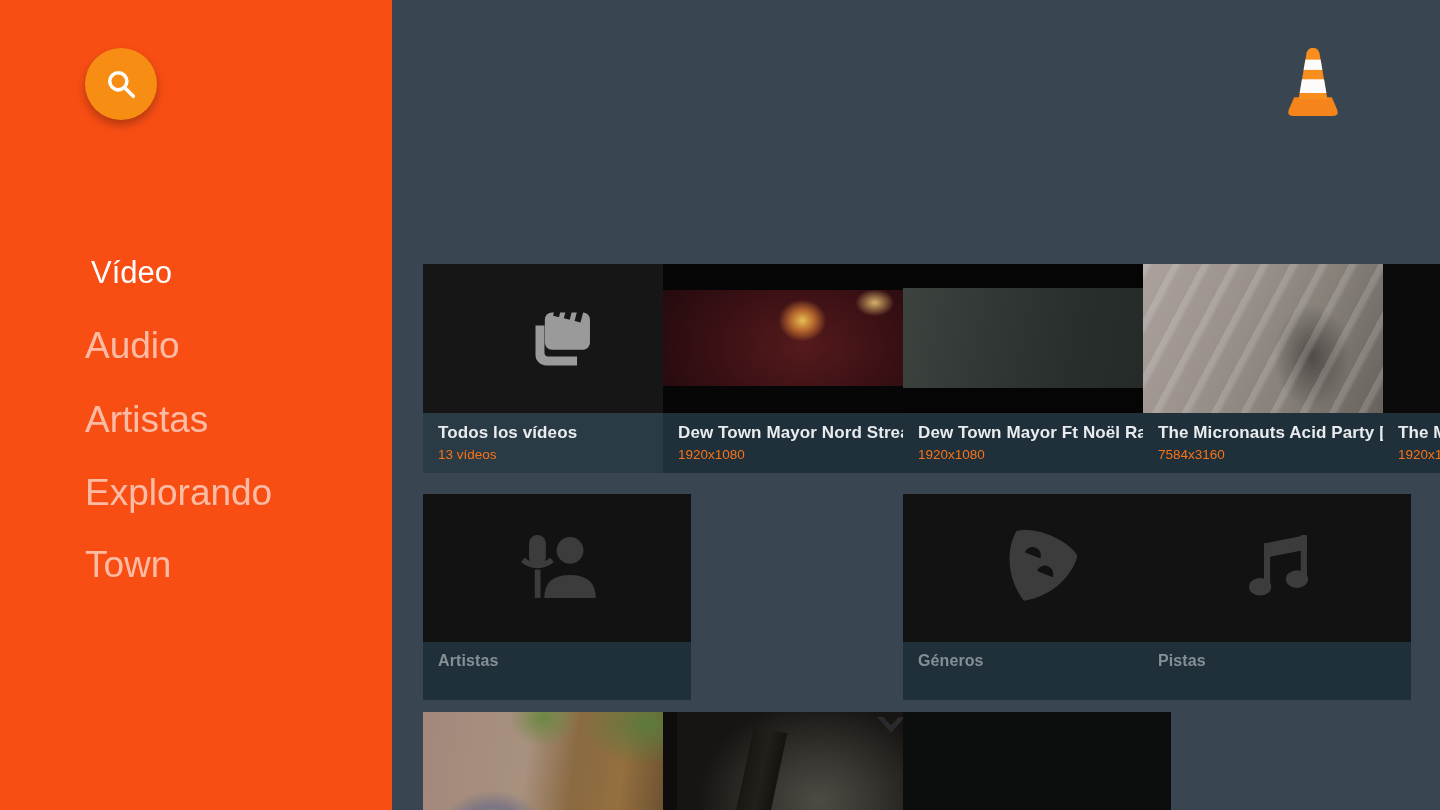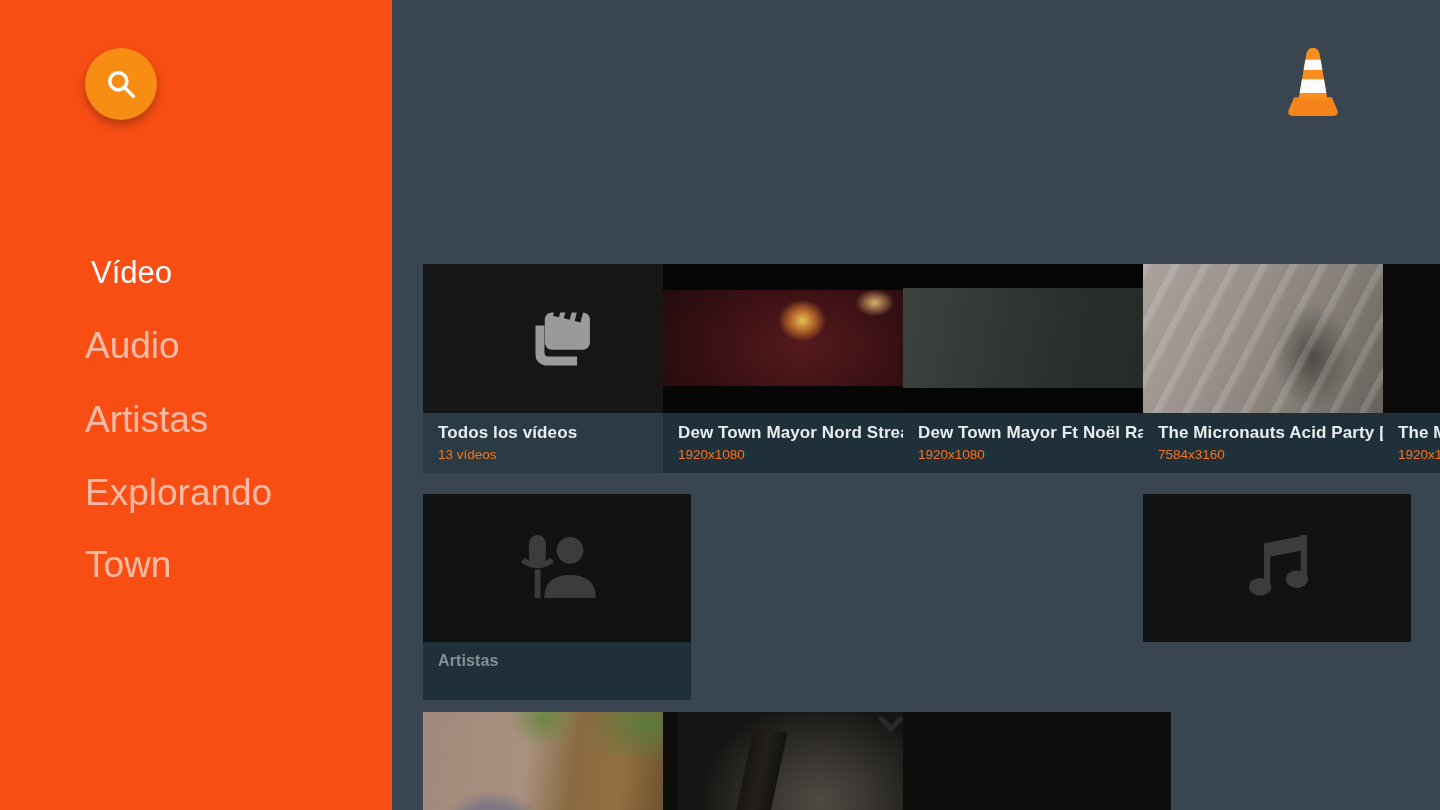--- a/index.html
+++ b/index.html
@@ -194,31 +194,48 @@
         <circle cx="15.4" cy="7.4" r="3.5"></circle>
         <path d="M8.7,19.8 q0,-6 6.7,-6 q6.7,0 6.7,6 z"></path>
       </svg>
     </div>
     <div class="info">
       <div class="title muted">Artistas</div>
     </div>
   </div>
 
 
+  <div class="card row2" style="left:511px;top:494px">
+    <div class="thumb">
+      <svg class="gicon-sm" viewBox="0 0 24 24" fill="#3C3C3C">
+        <g transform="rotate(22 12 12)">
+          <path d="M12,2.8 c4.6,0 8,1.6 8.6,2.4 c0.7,5.2 -2.2,12.2 -8.6,16 c-6.4,-3.8 -9.3,-10.8 -8.6,-16 C4,4.4 7.4,2.8 12,2.8 Z"></path>
+          <path d="M7.5,9.4 a2.2,2.2 0 0 1 4.4,0 z" fill="#121212"></path>
+          <path d="M12.3,12.7 a2.2,2.2 0 0 1 4.4,0 z" fill="#121212"></path>
+        </g>
+      </svg>
+    </div>
+    <div class="info">
+      <div class="title muted">Géneros</div>
+    </div>
+  </div>
 
   <div class="card row2" style="left:751px;top:494px">
     <div class="thumb">
       <svg class="gicon-sm" viewBox="0 0 24 24" fill="#3C3C3C">
         <polygon points="8.6,5.6 19.8,3.4 19.8,7.2 8.6,9.4"></polygon>
         <rect x="8.6" y="5.6" width="1.6" height="11.2"></rect>
         <rect x="18.2" y="3.4" width="1.6" height="11.4"></rect>
         <ellipse cx="7.6" cy="16.9" rx="2.9" ry="2.3"></ellipse>
         <ellipse cx="17.2" cy="14.9" rx="2.9" ry="2.3"></ellipse>
       </svg>
     </div>
+    <div class="info">
+      <div class="title muted">Pistas</div>
+    </div>
   </div>
 
   <div class="card" style="left:31px;top:712px">
     <div class="thumb th-bunny"></div>
   </div>
 
   <div class="card" style="left:271px;top:712px">
     <div class="thumb th-cylinder">
       <div class="bar"></div>
       <div class="chevron"></div>

